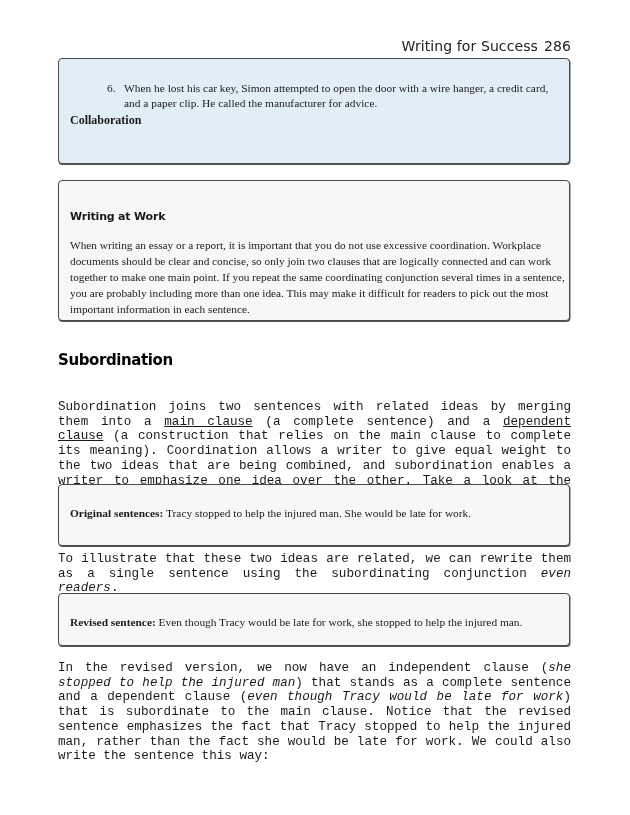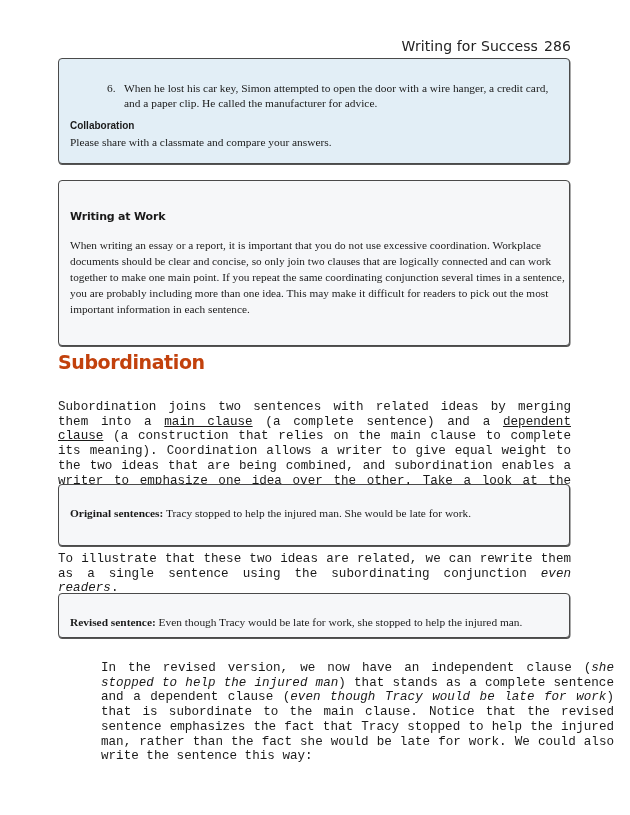--- a/index.html
+++ b/index.html
@@ -12,80 +12,79 @@
   .running-head .pg { margin-left: 6px; }
   .box {
     position: absolute; left: 58px; width: 512px;
     border: 1px solid #4a4a4a; border-radius: 4px;
     box-sizing: border-box;
     box-shadow: 0.5px 1px 0 #555;
   }
   .box.blue { background: #e2eef6; }
   .box.grey { background: #f6f7f9; }
   .box1 { top: 58px; height: 106px; }
-  .box2 { top: 180px; height: 166px; }
+  .box2 { top: 180px; height: 141px; }
   .box3 { top: 484px; height: 62px; }
-  .box4 { top: 593px; height: 45px; }
+  .box4 { top: 593px; height: 53px; }
   .list-item {
     position: absolute; left: 48px; top: 22px; width: 450px;
     font-family: "Liberation Serif", serif; font-size: 11.4px; line-height: 14.5px;
   }
   .list-item .num { position: absolute; left: 0; top: 0; }
   .list-item .txt { display: block; margin-left: 17px; }
   .collab-h {
-    position: absolute; left: 11px; top: 61px;
-    font-family: Liberation Sans, sans-serif; font-weight: bold; font-size: 10px;
+    position: absolute; left: 11px; top: 54px;
+    font-family: Liberation Serif, serif; font-weight: bold; font-size: 12px;
   }
   .collab-p {
     position: absolute; left: 11px; top: 77px;
     font-family: "Liberation Serif", serif; font-size: 11.4px;
   }
   .waw-h {
     position: absolute; left: 11px; top: 29px;
     font-family: "DejaVu Sans", sans-serif; font-weight: bold; font-size: 11px;
     letter-spacing: -0.2px;
   }
   .waw-p {
     position: absolute; left: 11px; top: 56px; width: 496px;
     font-family: "Liberation Serif", serif; font-size: 11.3px; line-height: 16px;
   }
   .section-title {
     position: absolute; left: 58px; top: 351px;
-    font-family: "DejaVu Sans", sans-serif; font-weight: bold; font-size: 19px;
-    letter-spacing: -0.4px; color: #c2410c;
+    font-family: "DejaVu Sans", sans-serif; font-weight: bold; font-size: 15px;
+    letter-spacing: -0.4px; color: #000000;
   }
   .para {
     position: absolute; left: 58px; width: 513px;
     font-family: Liberation Mono, monospace; font-size: 12.6px; line-height: 14.7px;
     text-align: justify;
   }
   .para1 { top: 400px; }
   .para2 { top: 552px; }
-  .para3 { top: 661px; margin-left: 43px; }
+  .para3 { top: 661px; }
   .para u { text-decoration: underline; }
   .box-line {
     position: absolute; left: 11px; top: 22px;
     font-family: "Liberation Serif", serif; font-size: 11.4px;
   }
   .box-line b { font-weight: bold; }
 </style>
 </head>
 <body>
 
 <div class="running-head">
   <span>Writing for Success</span><span class="pg">286</span>
 </div>
 
 <div class="box blue box1">
   <div class="list-item">
     <span class="num">6.</span>
     <span class="txt">When he lost his car key, Simon attempted to open the door with a wire hanger, a credit card, and a paper clip. He called the manufacturer for advice.</span>
   </div>
   <div class="collab-h">Collaboration</div>
-  <div class="collab-p">Please share with a classmate and compare your answers.</div>
 </div>
 
 <div class="box grey box2">
   <div class="waw-h">Writing at Work</div>
   <div class="waw-p">When writing an essay or a report, it is important that you do not use excessive coordination. Workplace documents should be clear and concise, so only join two clauses that are logically connected and can work together to make one main point. If you repeat the same coordinating conjunction several times in a sentence, you are probably including more than one idea. This may make it difficult for readers to pick out the most important information in each sentence.</div>
 </div>
 
 <div class="section-title">Subordination</div>
 
 <div class="para para1"><span>Subordination joins two sentences with related ideas by merging them into a </span><u>main clause</u><span> (a complete sentence) and a </span><u>dependent clause</u><span> (a construction that relies on the main clause to complete its meaning). Coordination allows a writer to give equal weight to the two ideas that are being combined, and subordination enables a writer to emphasize one idea over the other. Take a look at the following sentences:</span></div>

